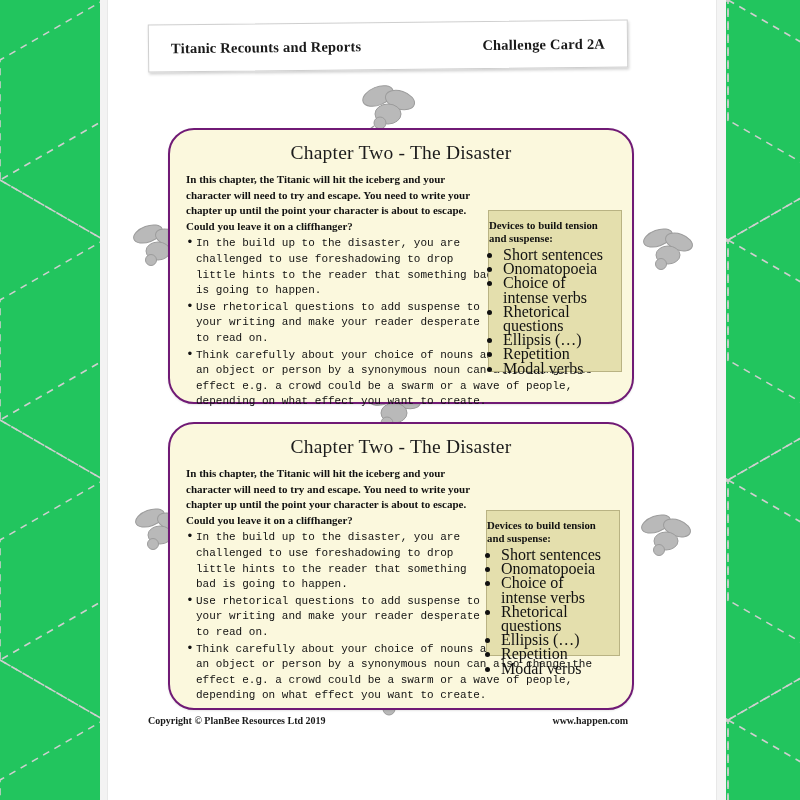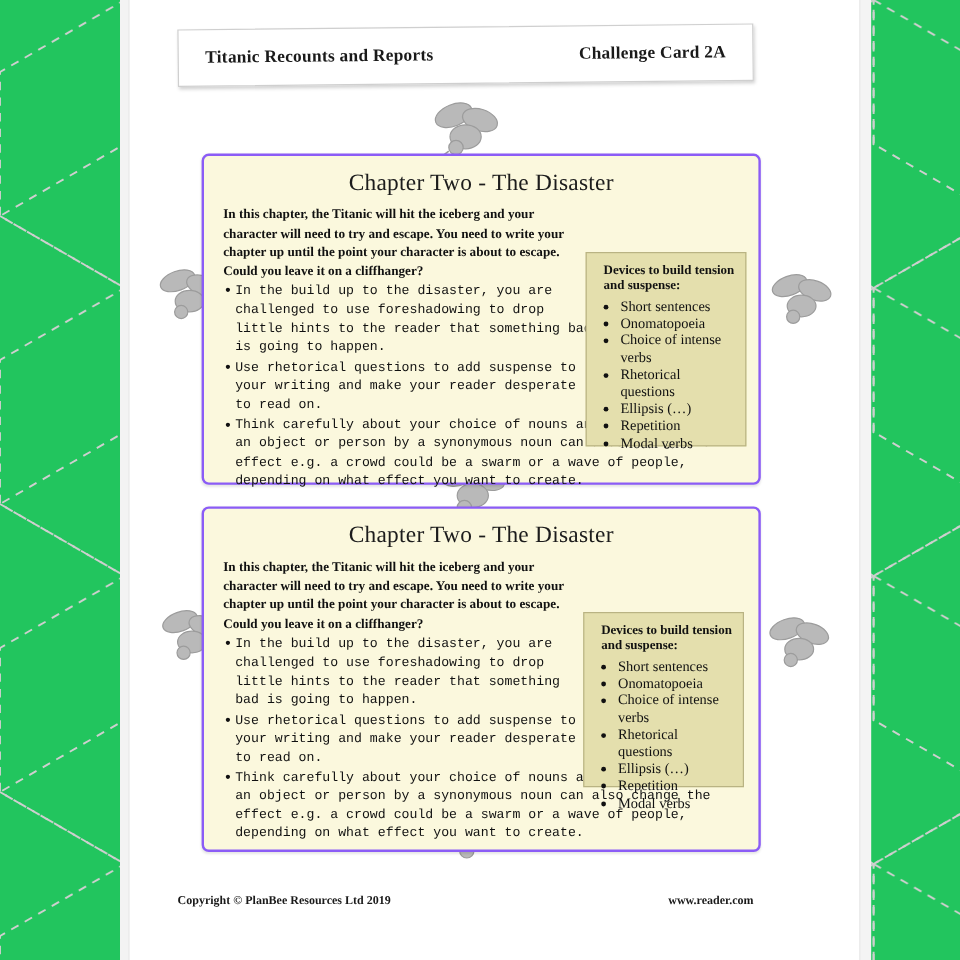--- a/index.html
+++ b/index.html
@@ -83,22 +83,22 @@
   
   .bee {
     position: absolute;
     z-index: 2;
   }
 
   
   .card {
     position: absolute;
     background: #fbf8dd;
-    border: 2px solid #8b5cf6;
-    border-radius: 6px;
+    border: 2px solid #701a75;
+    border-radius: 26px;
     box-shadow: 0 1px 2px rgba(0,0,0,0.10);
     z-index: 5;
     box-sizing: border-box;
   }
   #card1 { left: 168px; top: 128px; width: 466px; height: 276px; }
   #card2 { left: 168px; top: 422px; width: 466px; height: 288px; }
 
   .card-title {
     text-align: center;
     font-family: "Liberation Serif", serif;
@@ -143,47 +143,47 @@
   }
   #card1 ul.bullets li.narrow { width: 300px; }
   #card2 ul.bullets li.narrow { width: 290px; }
 
   
   .device-box {
     position: absolute;
     background: #e4dfad;
     border: 1px solid #b9b383;
     box-sizing: border-box;
-    padding: 8px 8px 8px 14px;
+    padding: 8px 8px 8px 0;
     z-index: 7;
   }
   #devbox1 { left: 488px; top: 210px; width: 134px; height: 162px; }
   #devbox2 { left: 486px; top: 510px; width: 134px; height: 146px; }
 
   .device-title {
     font-weight: bold;
     font-size: 10.8px;
     line-height: 13px;
     color: #111;
     margin: 0 0 3px 0;
   }
   ul.device-list {
     margin: 0;
     padding: 0 0 0 14px;
     list-style: disc;
-    font-size: 12px;
+    font-size: 16px;
     line-height: 14.2px;
     color: #111;
   }
 
   
   .footer {
     position: absolute;
     left: 148px;
-    top: 745px;
+    top: 715px;
     width: 480px;
     display: flex;
     justify-content: space-between;
     font-family: "Liberation Serif", serif;
     font-weight: bold;
     font-size: 10px;
     color: #1a1a1a;
     z-index: 6;
   }
 </style>
@@ -346,16 +346,16 @@
       <li>Choice of intense verbs</li>
       <li>Rhetorical questions</li>
       <li>Ellipsis (…)</li>
       <li>Repetition</li>
       <li>Modal verbs</li>
     </ul>
   </div>
 
   <div class="footer">
     <span>Copyright © PlanBee Resources Ltd 2019</span>
-    <span>www.reader.com</span>
+    <span>www.happen.com</span>
   </div>
 
 </div>
 
 </body></html>

